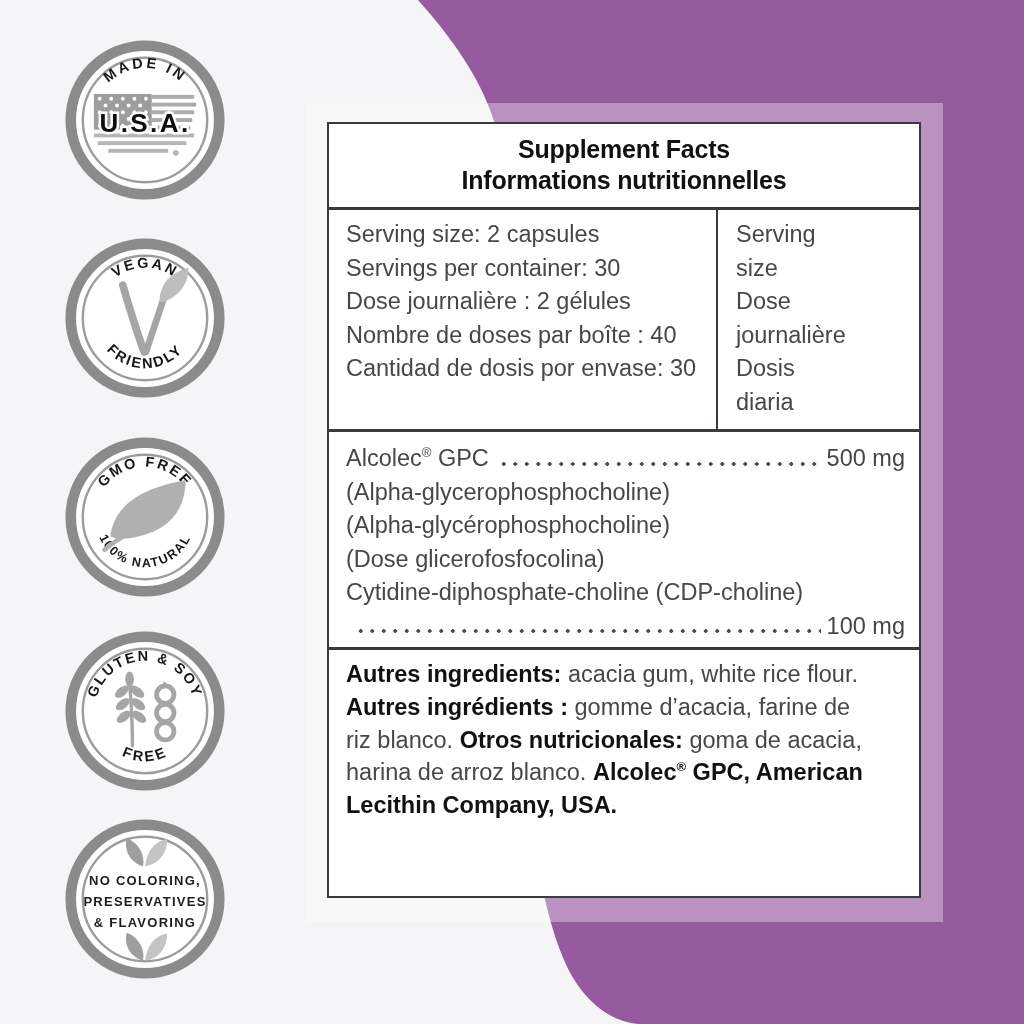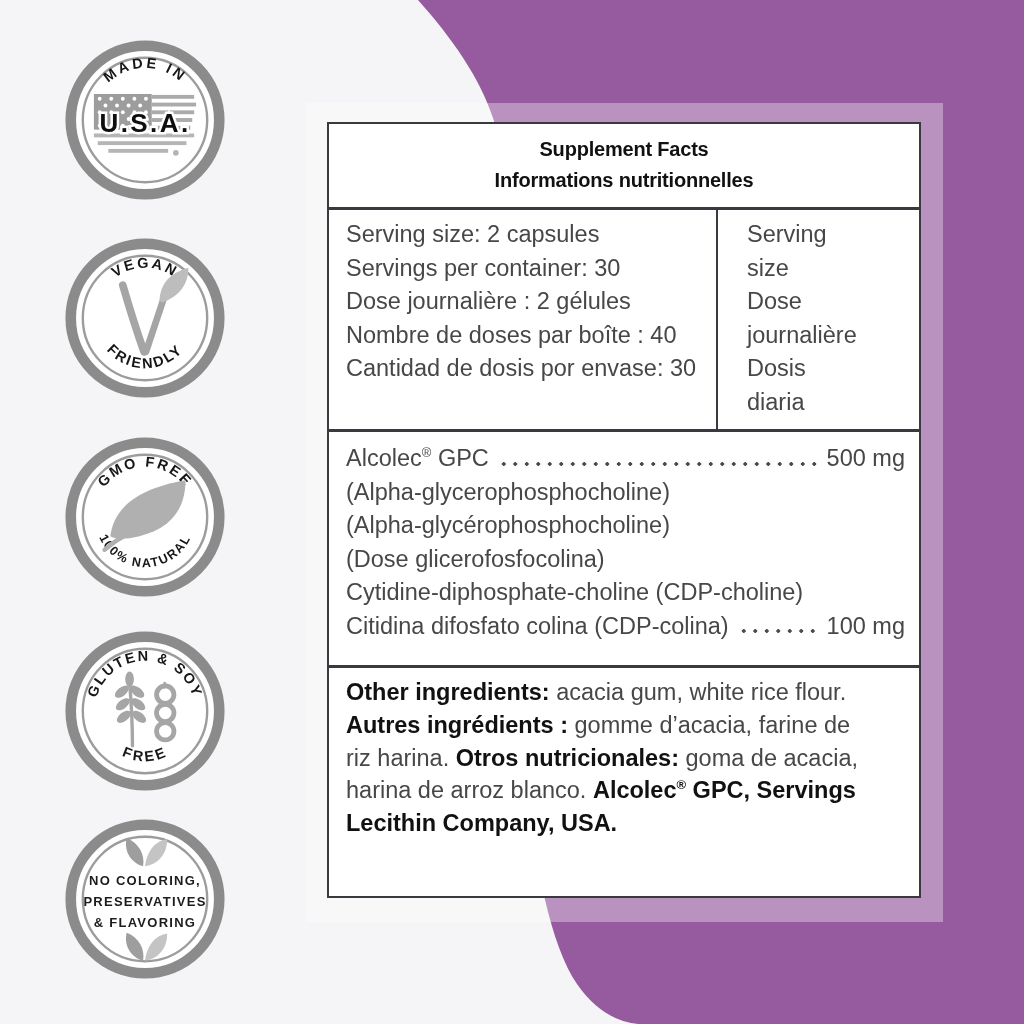--- a/index.html
+++ b/index.html
@@ -21,26 +21,26 @@
   .frost-band{
     position:absolute;left:306px;top:103px;width:637px;height:819px;
     background:rgba(255,255,255,0.34);
   }
   .panel{
     position:absolute;left:327px;top:122px;width:594px;height:776px;
     background:#fff;border:2px solid var(--rule);
     display:flex;flex-direction:column;color:var(--body-ink);
   }
   .title-block{padding:10px 8px 11px;text-align:center;border-bottom:3px solid var(--rule)}
-  .title-line{font-size:20px;font-weight:bold;line-height:31px;color:var(--ink);letter-spacing:-0.2px;white-space:nowrap}
+  .title-line{font-size:25px;font-weight:bold;line-height:31px;color:var(--ink);letter-spacing:-0.2px;white-space:nowrap}
   .serving{display:flex;border-bottom:3px solid var(--rule)}
   .serv-left{width:387px;padding:8px 18px 10px 17px}
-  .serv-right{flex:1;border-left:2px solid var(--rule);padding:8px 4px 10px 29px}
+  .serv-right{flex:1;border-left:2px solid var(--rule);padding:8px 4px 10px 18px}
   .serv-line{font-size:23.5px;line-height:33.5px;white-space:nowrap}
-  .ingredients{padding:10px 14px 22px 17px;border-bottom:3px solid var(--rule)}
+  .ingredients{padding:10px 14px 4px 17px;border-bottom:3px solid var(--rule)}
   .ing-row{display:flex;font-size:23.5px;line-height:33.5px}
   .ing-name{white-space:nowrap}
   .ing-dots{flex:1;margin:0 6px 0 9px;
     background-image:radial-gradient(circle,#4c4c4c 1.7px,transparent 2px);
     background-size:11.5px 12px;
     background-repeat:repeat-x;
     background-position:left calc(100% - 6px);}
   .ing-amt{white-space:nowrap}
   .other{padding:8px 14px 6px 17px}
   .other-line{font-size:23.5px;line-height:32.8px;white-space:nowrap}
@@ -101,31 +101,30 @@
         <div class="ing-row">
           <span class="ing-name"><span>(Alpha-glycérophosphocholine)</span></span>
         </div>
         <div class="ing-row">
           <span class="ing-name"><span>(Dose glicerofosfocolina)</span></span>
         </div>
         <div class="ing-row">
           <span class="ing-name"><span>Cytidine-diphosphate-choline (CDP-choline)</span></span>
         </div>
         <div class="ing-row">
-          <span class="ing-name"><span>Citidina difosfato colina (CDP-colina)</span></span>
           <span class="ing-dots"></span>
           <span class="ing-amt">100 mg</span>
         </div>
       </div>
 
     <div class="other" id="other">
-        <div class="other-line"><b>Other ingredients:</b><span> acacia gum, white rice flour.</span></div>
+        <div class="other-line"><b>Autres ingredients:</b><span> acacia gum, white rice flour.</span></div>
         <div class="other-line"><b>Autres ingrédients :</b><span> gomme d’acacia, farine de</span></div>
-        <div class="other-line"><span>riz harina. </span><b>Otros nutricionales:</b><span> goma de acacia,</span></div>
-        <div class="other-line"><span>harina de arroz blanco. </span><b>Alcolec</b><sup class="reg"><b>®</b></sup><b> GPC, Servings</b></div>
+        <div class="other-line"><span>riz blanco. </span><b>Otros nutricionales:</b><span> goma de acacia,</span></div>
+        <div class="other-line"><span>harina de arroz blanco. </span><b>Alcolec</b><sup class="reg"><b>®</b></sup><b> GPC, American</b></div>
         <div class="other-line"><b>Lecithin Company, USA.</b></div>
       </div>
   </div>
 
   <svg class="badge" style="top:39px" viewBox="0 0 168 168">
     <circle cx="84" cy="84" r="77" fill="#ffffff" stroke="var(--badge-gray)" stroke-width="11"></circle>
     <circle cx="84" cy="84" r="64.5" fill="#ffffff" stroke="var(--badge-thin)" stroke-width="2.5"></circle>
     <defs>
         <path id="a0t" d="M 30,84 A 54,54 0 0 1 138,84" fill="none"></path>
       </defs>

